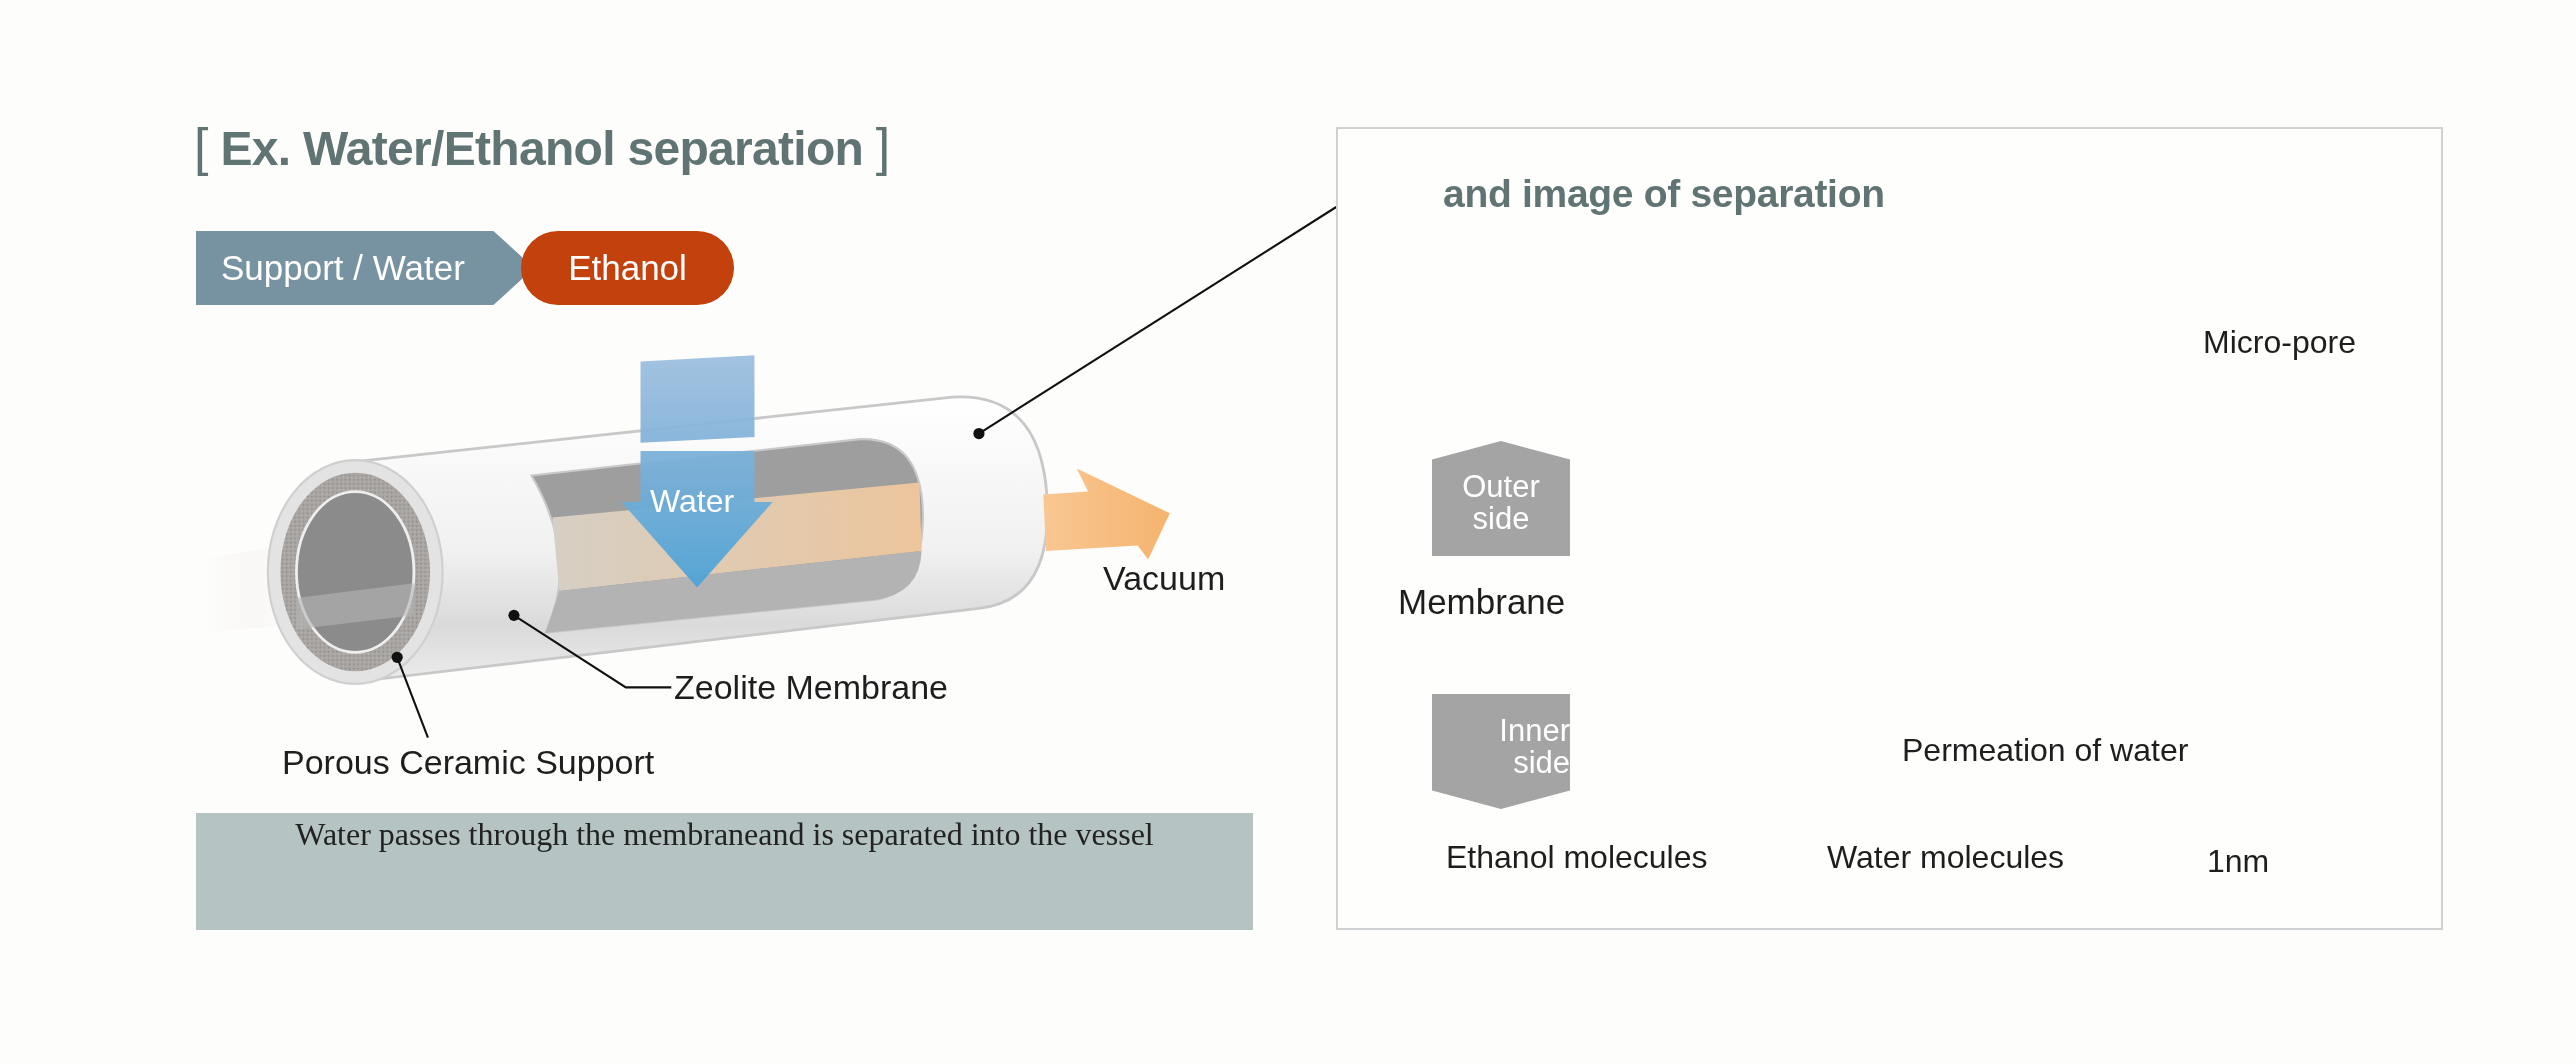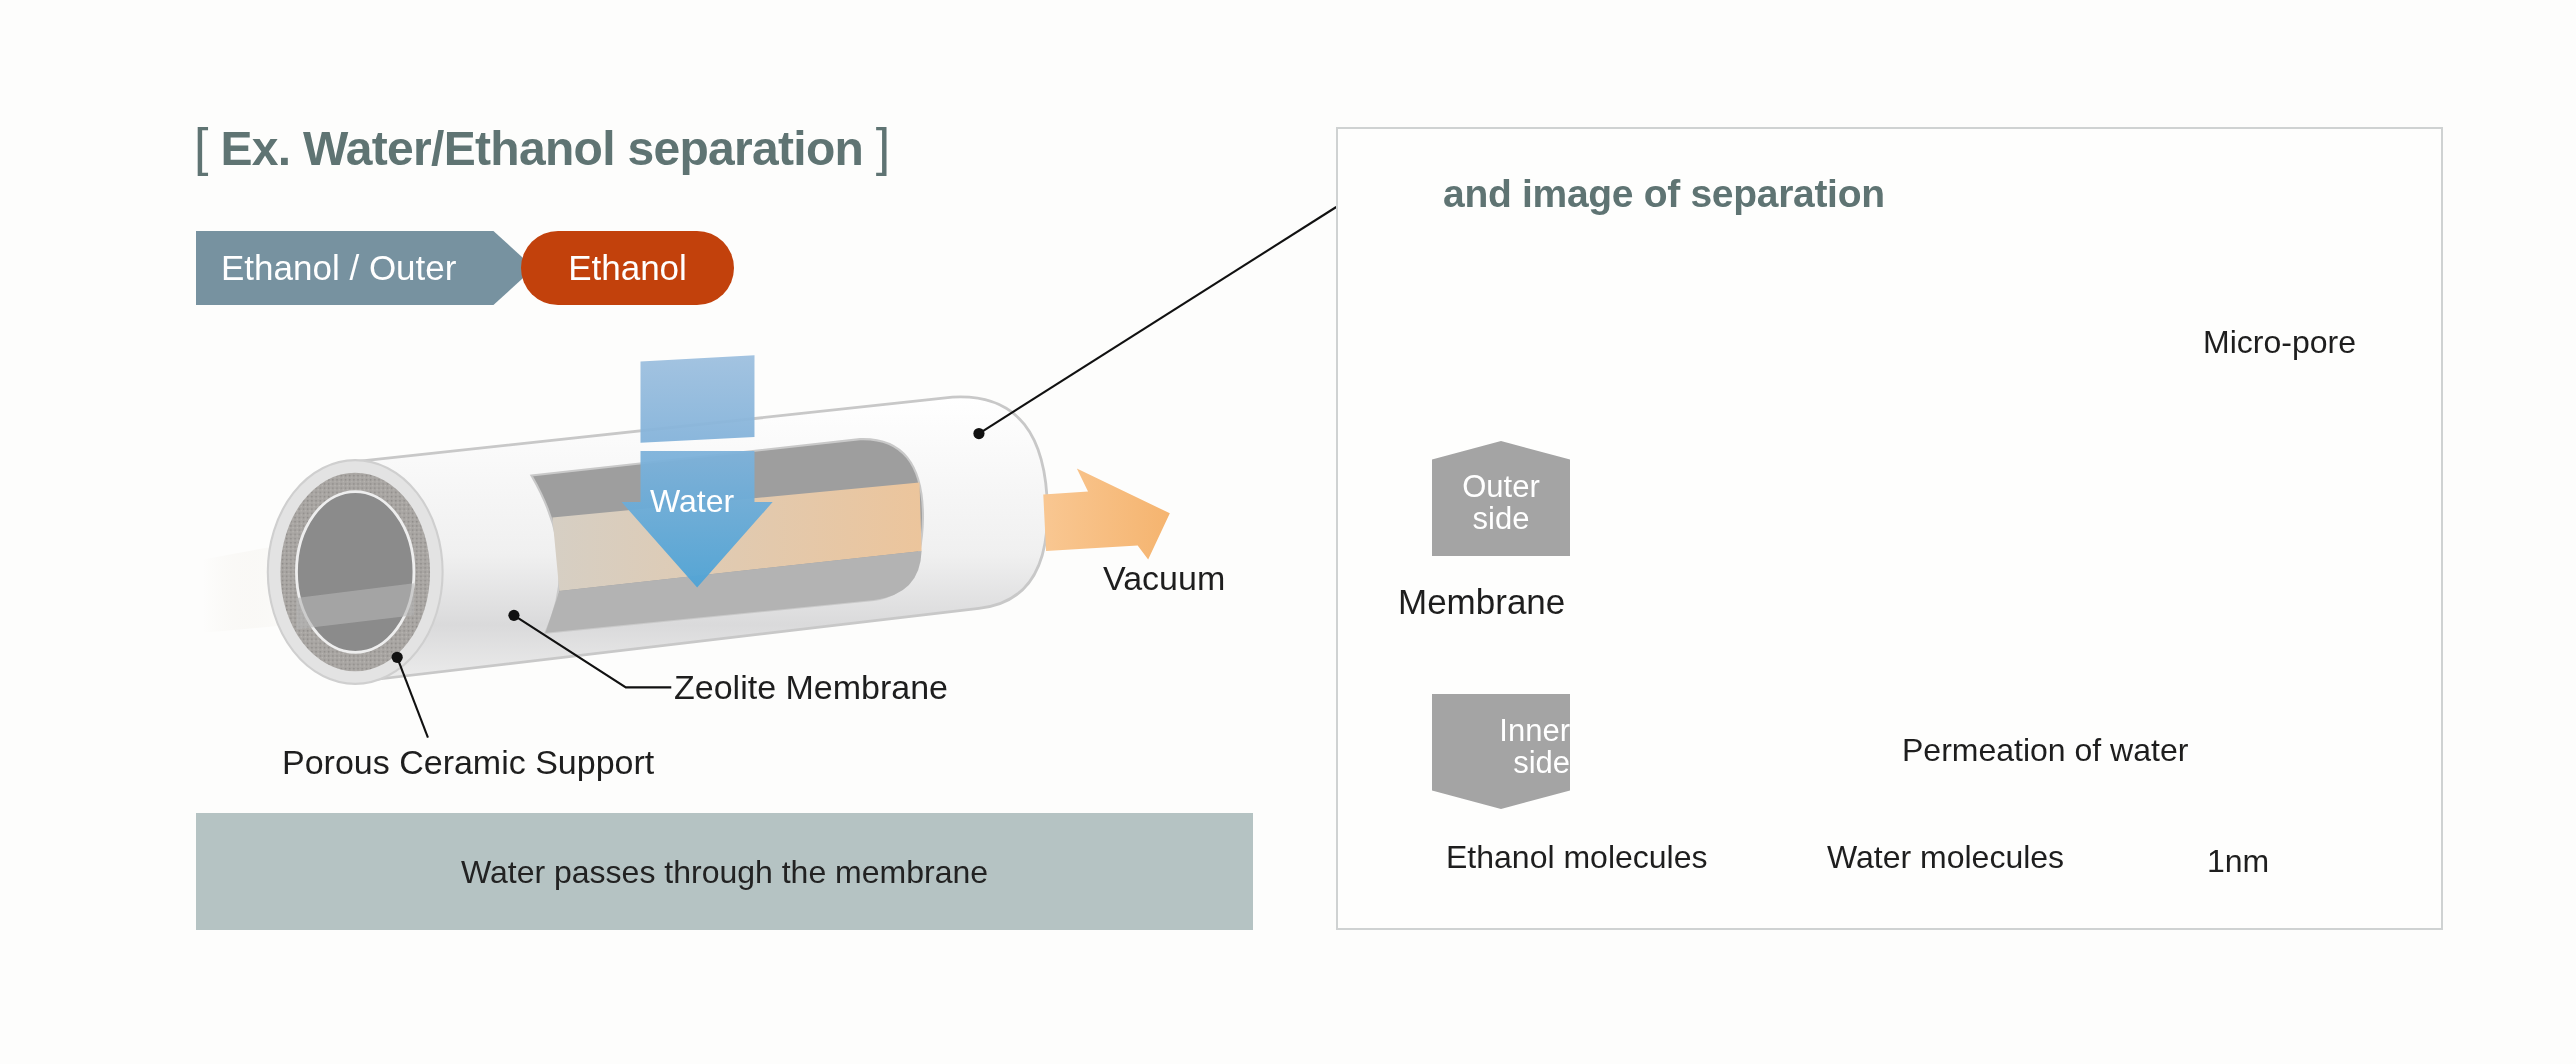--- a/index.html
+++ b/index.html
@@ -18,22 +18,23 @@
     position: absolute; left: 0; top: 0; width: 338px; height: 74px; background: #7792a0; color: #fff;
     clip-path: polygon(0 0, 88% 0, 100% 50%, 88% 100%, 0 100%);
     font-size: 35px; line-height: 74px; padding-left: 25px; box-sizing: border-box; white-space: nowrap;
   }
   .flow-to {
     position: absolute; left: 325px; top: 0; width: 213px; height: 74px; background: #c2410c; color: #fff;
     border-radius: 37px; font-size: 35px; line-height: 74px; text-align: center;
   }
   .caption {
     left: 196px; top: 813px; width: 1057px; height: 117px; background: #b5c3c3; color: #222;
-    font-size: 32px; line-height: 42px; text-align: center; display: flex; flex-direction: column;
+    font-size: 32px; line-height: 42px; text-align: center; display: flex; flex-direction: row;
     justify-content: center;
+    font-family: Liberation Serif, serif;
   }
   .lbl { color: #1e1e1e; font-size: 34px; white-space: nowrap; }
   .panel {
     left: 1336px; top: 127px; width: 1107px; height: 803px; border: 2.1px solid #cfd2d2; box-sizing: border-box;
     background: #fefefd;
   }
   .panel-title {
     left: 1407px; top: 171px; font-size: 39px; font-weight: bold; color: #5f7473; line-height: 46px;
     letter-spacing: -0.3px;
   }
@@ -49,21 +50,21 @@
 </head>
 <body>
 
 <div class="abs main-title">
   <span class="br">[</span>
   <span>Ex. Water/Ethanol separation</span>
   <span class="br">]</span>
 </div>
 
 <div class="abs flow">
-  <div class="flow-from">Ethanol / Outer</div>
+  <div class="flow-from">Support / Water</div>
   <div class="flow-to">Ethanol</div>
 </div>
 
 <svg width="2576" height="1065" viewBox="0 0 3684 1523">
   <defs>
     <linearGradient id="tubeBody" x1="0" y1="0" x2="0" y2="1">
       <stop offset="0" stop-color="#ffffff"></stop>
       <stop offset="0.55" stop-color="#f0f0f0"></stop>
       <stop offset="0.8" stop-color="#dadadb"></stop>
       <stop offset="1" stop-color="#ececec"></stop>
@@ -223,20 +224,21 @@
   </g>
 </svg>
 
 <div class="abs lbl" style="left:650px; top:483px; color:#fff; font-size:32px;">Water</div>
 <div class="abs lbl" style="left:1103px; top:559px;">Vacuum</div>
 <div class="abs lbl" style="left:674px; top:668px;">Zeolite Membrane</div>
 <div class="abs lbl" style="left:282px; top:743px;">Porous Ceramic Support</div>
 
 <div class="abs caption">
   <div>Water passes through the membrane</div>
+  <div>and is separated into the vessel</div>
 </div>
 
 <div class="abs panel"></div>
 <div class="abs panel-title">
   <div style="padding-left:36px;">and image of separation</div>
 </div>
 
 <div class="abs side-tag side-outer">
   <div>Outer</div>
   <div>side</div>

